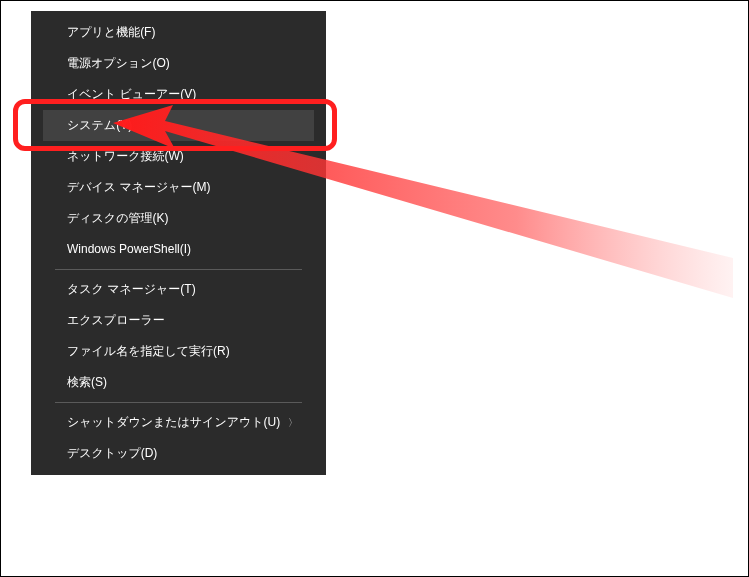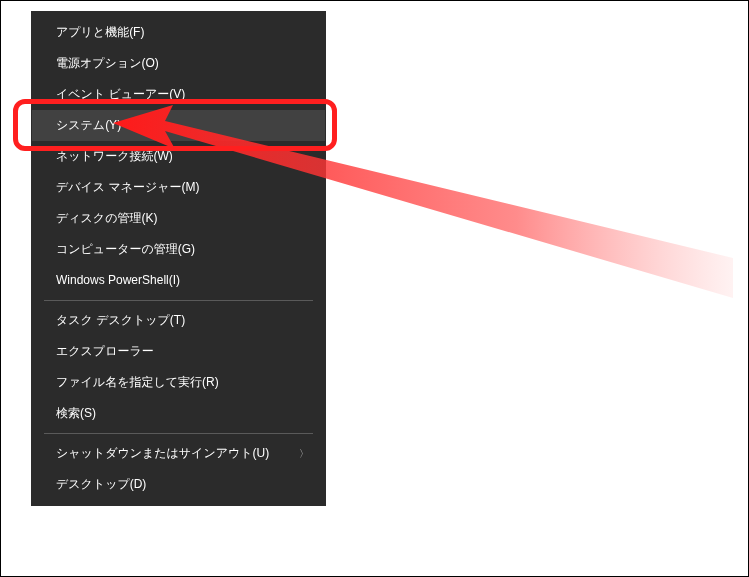--- a/index.html
+++ b/index.html
@@ -11,21 +11,21 @@
       position: relative;
       font-family: "Yu Gothic UI", "Meiryo", "Segoe UI", sans-serif;
       overflow: hidden;
     }
     .menu {
       position: absolute;
       top: 10px;
       left: 30px;
       width: 295px;
       background: #2b2b2b;
-      padding: 6px 1px;
+      padding: 6px 12px;
     }
     .menu-item {
       height: 31px;
       line-height: 31px;
       padding: 0 24px;
       color: #fff;
       font-size: 12px;
       cursor: pointer;
       position: relative;
       display: flex;
@@ -85,30 +85,27 @@
   <div class="menu-item">
       <span>ネットワーク接続(W)</span>
     </div>
   <div class="menu-item">
       <span>デバイス マネージャー(M)</span>
     </div>
   <div class="menu-item">
       <span>ディスクの管理(K)</span>
     </div>
   <div class="menu-item">
-      <span>コンピューターの管理(G)</span>
-    </div>
-  <div class="menu-item">
       <span>Windows PowerShell(I)</span>
     </div>
 
   <div class="menu-separator"></div>
 
   <div class="menu-item">
-      <span>タスク デスクトップ(T)</span>
+      <span>タスク マネージャー(T)</span>
     </div>
   <div class="menu-item">
       <span>エクスプローラー</span>
     </div>
   <div class="menu-item">
       <span>ファイル名を指定して実行(R)</span>
     </div>
   <div class="menu-item">
       <span>検索(S)</span>
     </div>

